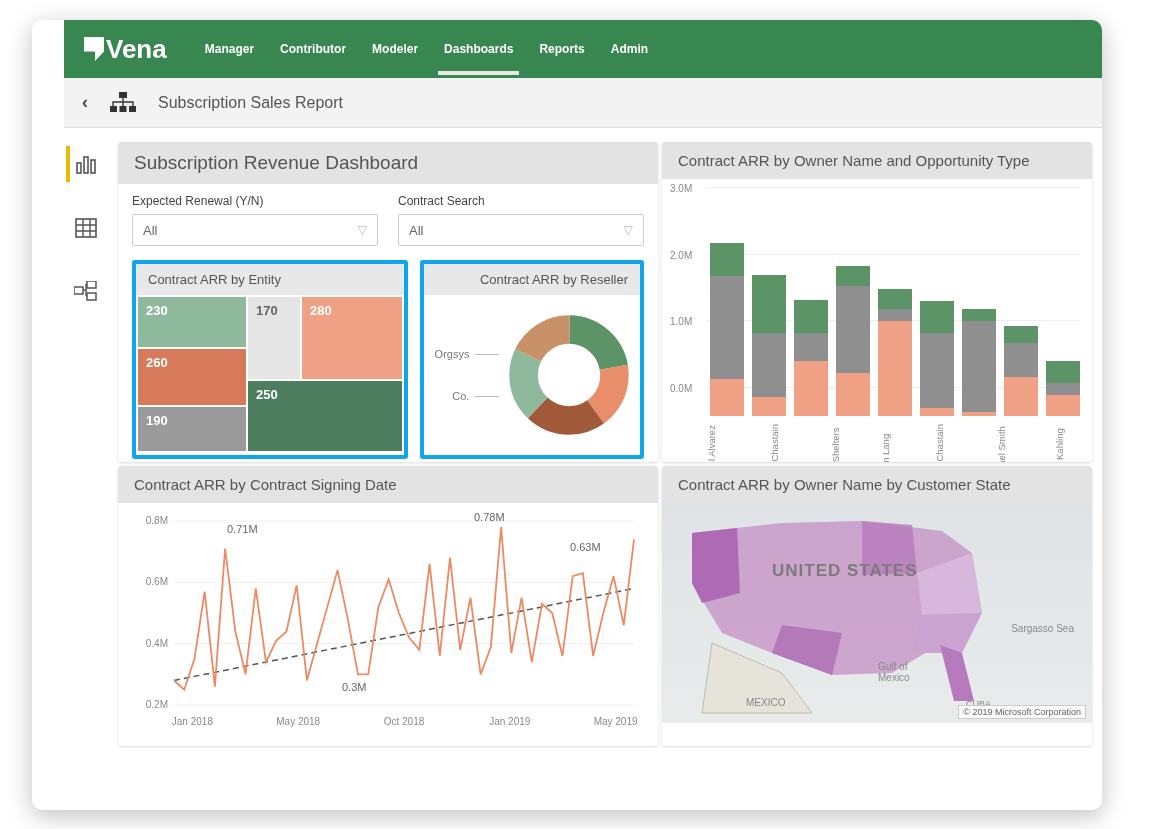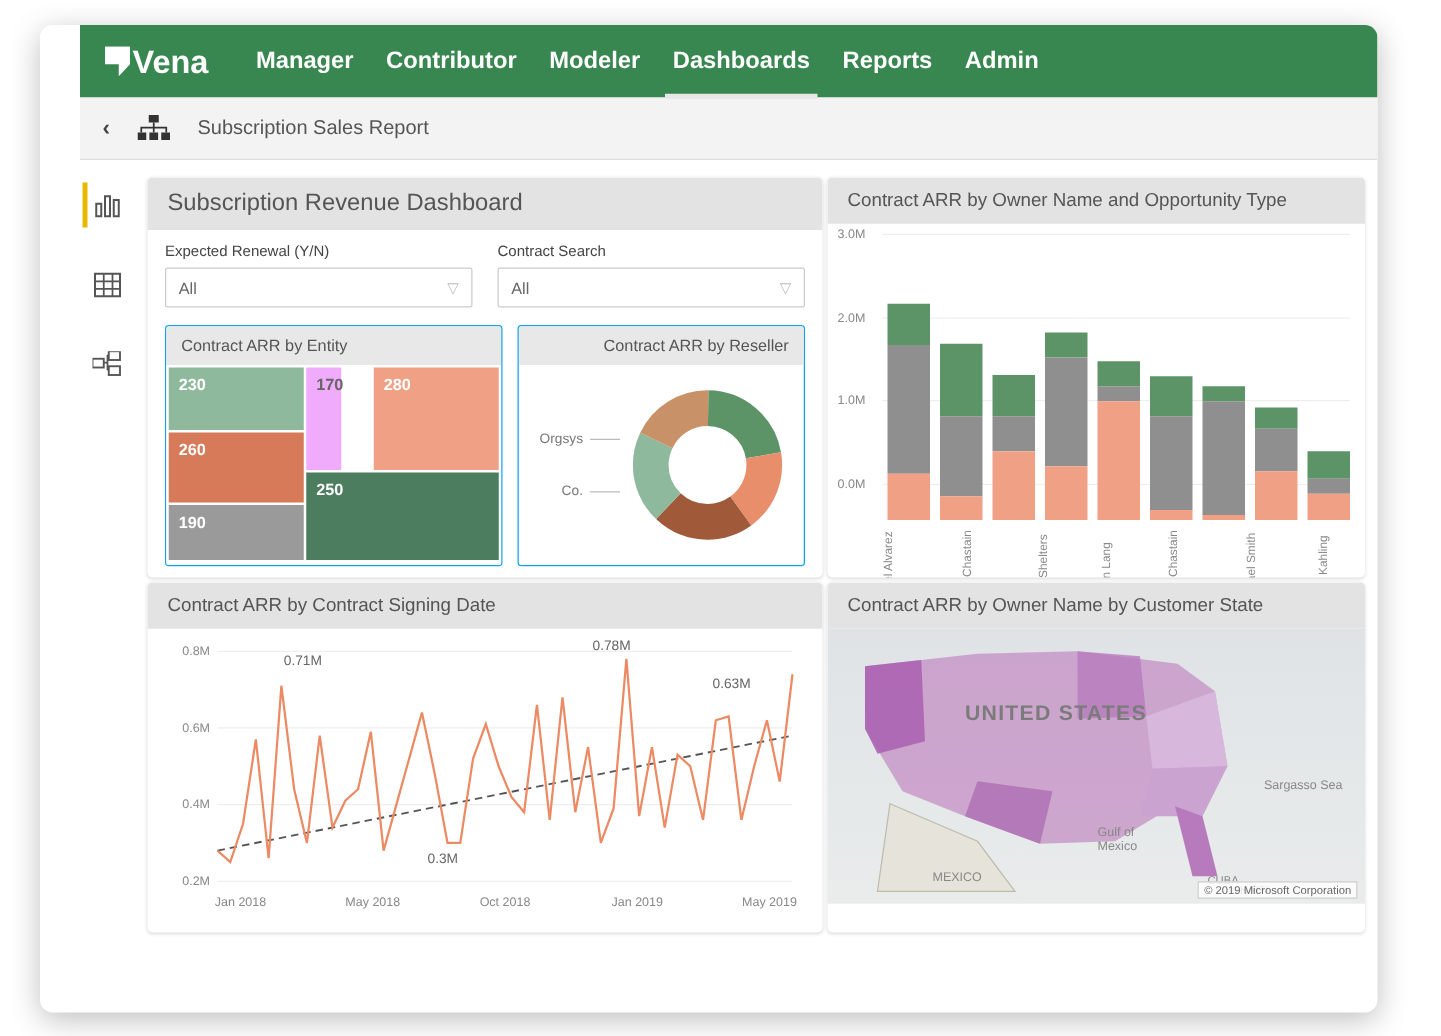--- a/index.html
+++ b/index.html
@@ -2,42 +2,42 @@
 <html><head>
 <meta charset="utf-8">
 <style>
   * { box-sizing: border-box; margin: 0; padding: 0; font-family: 'Segoe UI', Arial, sans-serif; }
   body { background: #fff; width: 1153px; height: 829px; position: relative; }
   .app { position: absolute; left: 32px; top: 20px; width: 1070px; height: 790px; background: #fff; border-radius: 10px; box-shadow: 0 6px 24px rgba(0,0,0,0.25); overflow: hidden; padding-left: 32px; }
   .topbar { background: #398750; height: 58px; display: flex; align-items: center; padding: 0 20px; gap: 28px; }
   .logo { display:flex; align-items:center; gap:2px; color:#fff; font-weight:800; font-size:26px; }
   .logo-mark { width:20px; height:24px; background:#fff; clip-path: polygon(0 0,100% 0,100% 60%,55% 100%,55% 60%,0 60%); }
   .nav { display:flex; gap:26px; margin-left:10px; }
-  .nav-item { color:#fff; font-weight:700; font-size:19px; padding:18px 0; cursor:pointer; position:relative; }
+  .nav-item { color:#fff; font-weight:700; font-size:12px; padding:18px 0; cursor:pointer; position:relative; }
   .nav-item.active::after { content:""; position:absolute; left:-6px; right:-6px; bottom:-1px; height:4px; background:#e8e8e8; }
   .subbar { height:50px; background:#f3f3f3; border-bottom:1px solid #ddd; display:flex; align-items:center; padding:0 18px; gap:22px; }
   .back-chevron { font-size:18px; color:#444; font-weight:700; cursor:pointer; }
   .hier-icon svg { display:block; }
   .page-title { font-size:16px; color:#555; font-weight:500; }
   .body { display:flex; height:calc(100% - 108px); }
   .sidebar { width:50px; display:flex; flex-direction:column; align-items:center; padding-top:18px; gap:28px; }
   .side-item { width:36px; height:36px; display:flex; align-items:center; justify-content:center; cursor:pointer; }
   .side-item.active { border-left:4px solid #e8b900; margin-left:-4px; }
   .content { flex:1; padding:14px 10px 10px 10px; display:grid; grid-template-columns: 540px 430px; grid-template-rows: 320px 280px; gap:4px; }
   .card { background:#fff; border-radius:4px; box-shadow:0 1px 3px rgba(0,0,0,0.15); overflow:hidden; display:flex; flex-direction:column; }
   .card-head { background:#e3e3e3; padding:10px 16px; font-size:15px; color:#555; font-weight:500; }
   .card-body { flex:1; padding:10px 14px; position:relative; }
   
   .filters { display:flex; gap:20px; margin-bottom:14px; }
   .filter { flex:1 1 0; }
   .filter-label { font-size:12px; color:#444; margin-bottom:6px; }
   .select { height:32px; border:1px solid #ccc; border-radius:2px; display:flex; align-items:center; justify-content:space-between; padding:0 10px; font-size:13px; color:#666; cursor:pointer; }
   .select .caret { color:#bbb; font-size:12px; }
   .two-up { display:flex; gap:12px; }
-  .subpanel { border:1px solid #0ea5e9; border-radius:3px; overflow:hidden; }
+  .subpanel { border:4px solid #0ea5e9; border-radius:3px; overflow:hidden; }
   .subpanel .subhead { background:#e8e8e8; padding:8px 12px; font-size:13px; color:#555; text-align:right; }
   .treemap { width:268px; height:160px; position:relative; background:#fff; }
   .tblock { position:absolute; color:#fff; font-weight:600; font-size:13px; padding:6px 8px; }
   .reseller { flex:1; display:flex; align-items:center; gap:10px; justify-content:center; }
   .donut-labels { font-size:11px; color:#777; display:flex; flex-direction:column; gap:30px; align-items:flex-end; }
   .donut-labels div { display:flex; align-items:center; gap:6px; }
   .donut-labels .tick { width:24px; height:1px; background:#bbb; }
   
   .bars-wrap { padding:8px 6px 6px 6px; height:100%; display:flex; flex-direction:column; }
   .barchart { flex:1; position:relative; }
@@ -141,21 +141,21 @@
               </div>
             </div>
           </div>
           <div class="two-up">
             <div class="subpanel">
               <div class="subhead" style="text-align:left;">Contract ARR by Entity</div>
               <div class="treemap">
                 <div class="tblock" style="left:2px;top:2px;width:108px;height:50px;background:#8fb99d">230</div>
                 <div class="tblock" style="left:2px;top:54px;width:108px;height:56px;background:#d67a59">260</div>
                 <div class="tblock" style="left:2px;top:112px;width:108px;height:44px;background:#9a9a9a">190</div>
-                <div class="tblock" style="left:112px;top:2px;width:28px;height:82px;background:#f0abfc;color:#666">170</div>
+                <div class="tblock" style="left:112px;top:2px;width:52px;height:82px;background:#e5e5e5;color:#666">170</div>
                 <div class="tblock" style="left:112px;top:86px;width:154px;height:70px;background:#4c7d5e">250</div>
                 <div class="tblock" style="left:166px;top:2px;width:100px;height:82px;background:#f0a185">280</div>
               </div>
             </div>
             <div class="subpanel" style="flex:1">
               <div class="subhead">Contract ARR by Reseller</div>
               <div class="reseller" style="height:160px;">
                 <div class="donut-labels">
                   <div>
                       <span>Orgsys</span>

